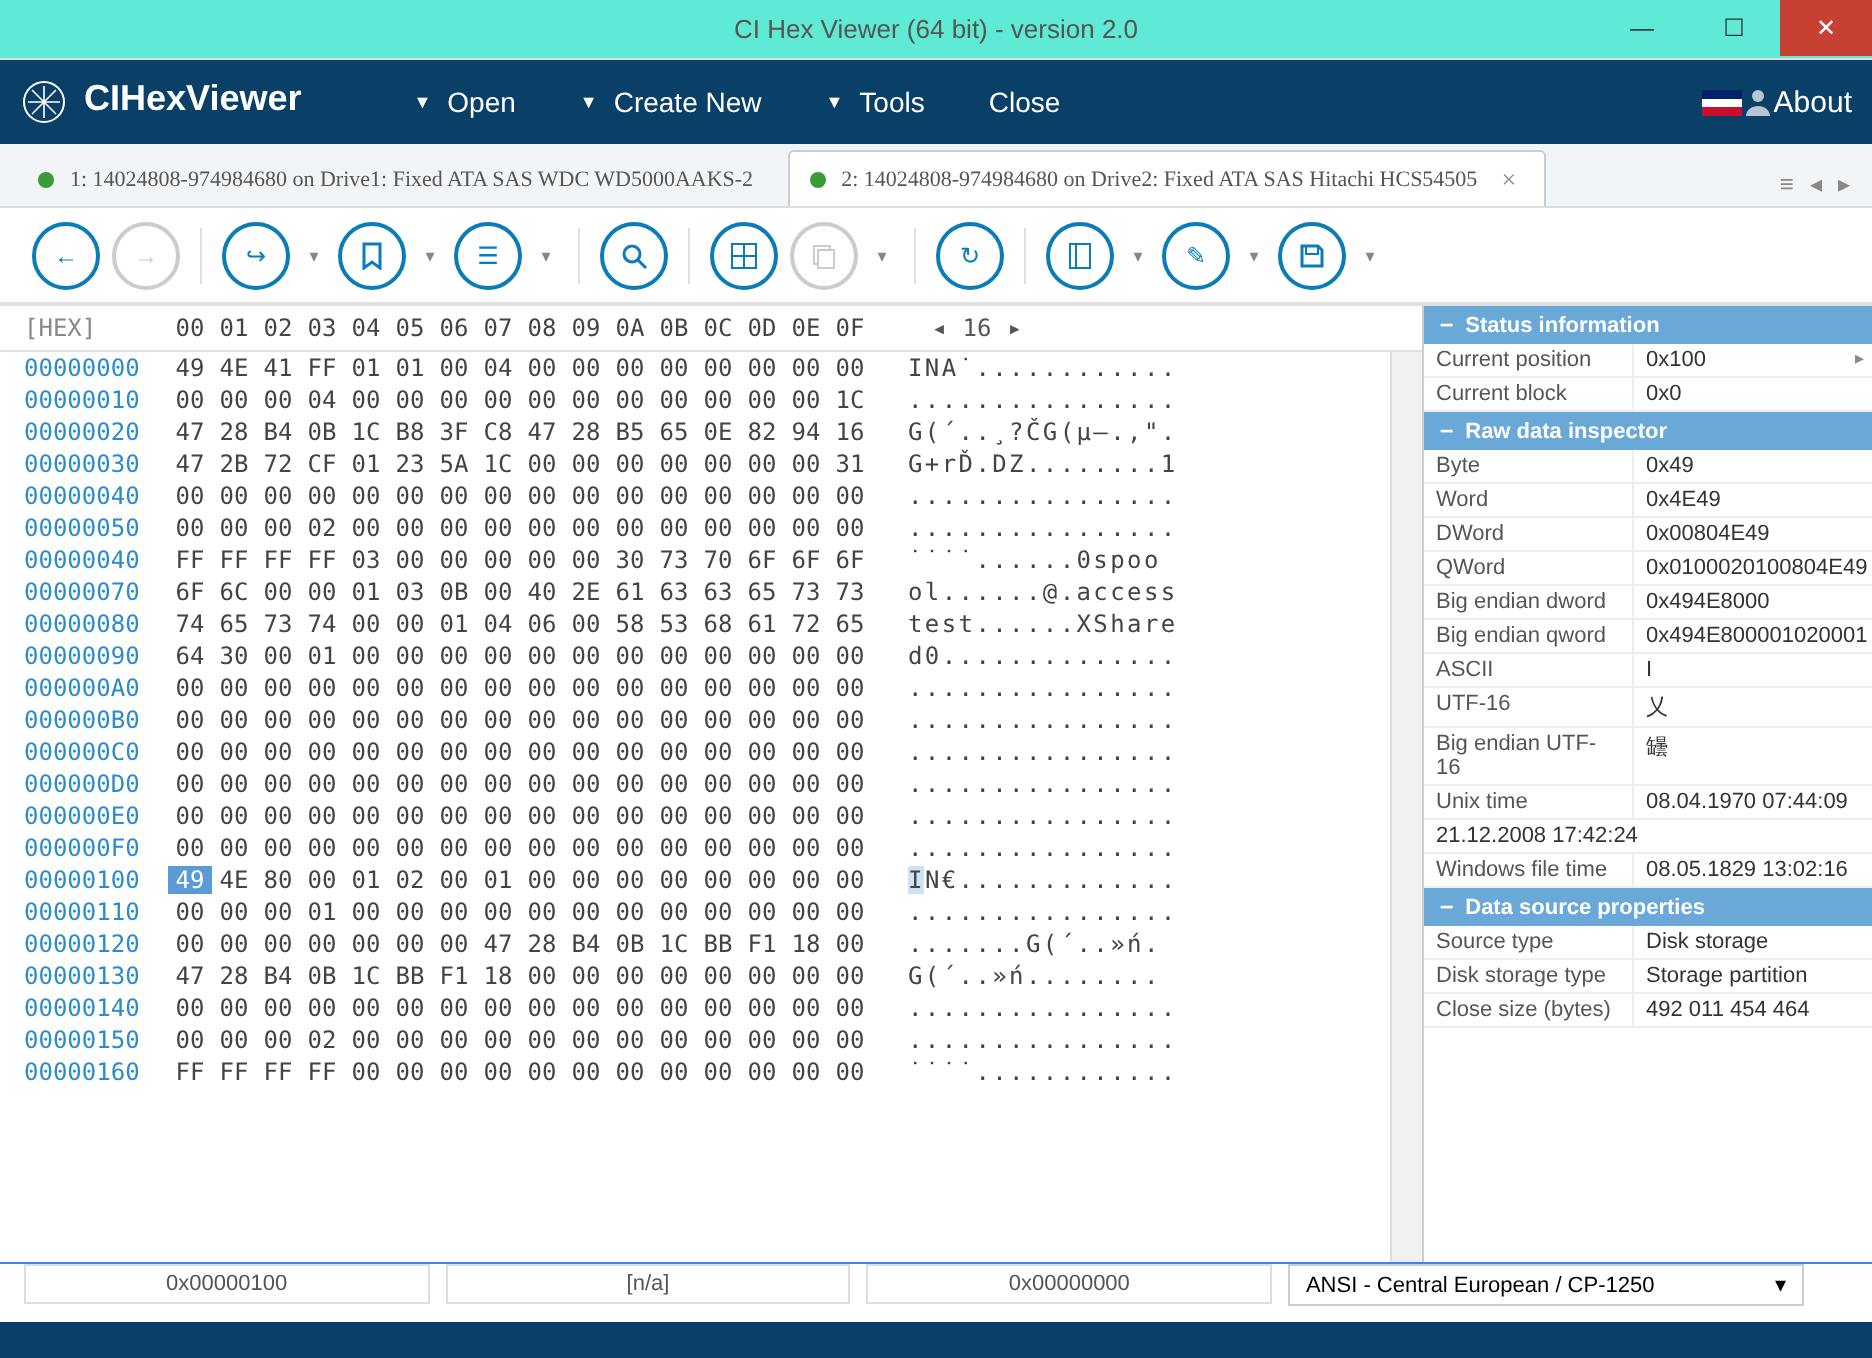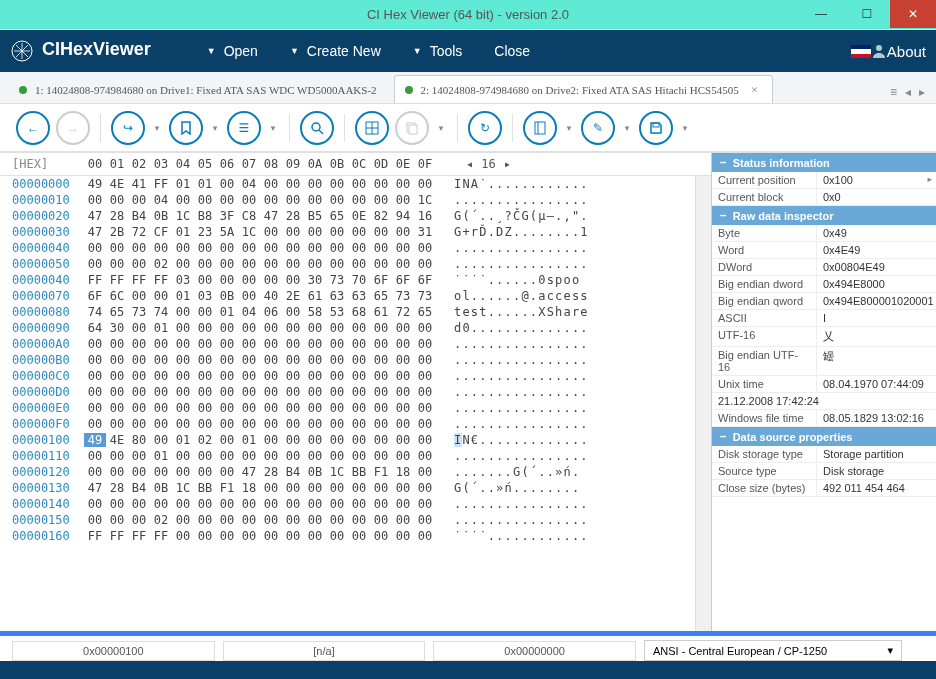--- a/index.html
+++ b/index.html
@@ -47,21 +47,21 @@
 .bytecols span.hl { background: #5b9bd5; color: #fff; }
 .asciicol { margin-left: 18px; color: #444; white-space: pre; letter-spacing: 1.2px; }
 .asciicol .hl { background: #cde3f5; }
 .inspector { width: 225px; border-left: 1px solid #ccc; overflow-y: auto; font-size: 11px; background: #fff; }
 .insp-section { background: #6aa8d8; color: #fff; padding: 3px 8px; font-weight: bold; display: flex; align-items: center; gap: 6px; }
 .insp-section .collapse { font-family: monospace; }
 .insp-row { display: flex; border-bottom: 1px solid #eee; }
 .insp-row .k { width: 105px; padding: 2px 6px; color: #555; border-right: 1px solid #eee; }
 .insp-row .v { flex: 1; padding: 2px 6px; color: #333; white-space: nowrap; overflow: hidden; }
 .insp-row .arrow { padding: 2px 4px; color: #888; font-size: 9px; }
-.statusbar { height: 30px; border-top: 5px solid #3b82f6; display: flex; align-items: flex-end; padding: 0 12px; gap: 8px; background: #fff; }
+.statusbar { height: 30px; border-top: 1px solid #3b82f6; display: flex; align-items: flex-start; padding: 0 12px; gap: 8px; background: #fff; }
 .status-field { flex: 1; border: 1px solid #ddd; padding: 3px 8px; text-align: center; font-size: 11px; color: #555; background: #fff; }
 .status-select { flex: 1.3; border: 1px solid #ccc; padding: 3px 8px; font-size: 11px; display: flex; justify-content: space-between; align-items: center; }
 .bottombar { height: 18px; background: #0a4068; }
 .scrollbar-v { width: 16px; background: #f0f0f0; border-left: 1px solid #ddd; }
 .hex-wrap { display: flex; flex: 1; overflow: hidden; }
 </style>
 </head>
 <body>
 
 <div class="titlebar">
@@ -748,20 +748,24 @@
         </div>
         <div class="insp-row">
           <div class="k">Word</div>
           <div class="v">0x4E49</div>
         </div>
         <div class="insp-row">
           <div class="k">DWord</div>
           <div class="v">0x00804E49</div>
         </div>
         <div class="insp-row">
+          <div class="k">QWord</div>
+          <div class="v">0x0100020100804E49</div>
+        </div>
+        <div class="insp-row">
           <div class="k">Big endian dword</div>
           <div class="v">0x494E8000</div>
         </div>
         <div class="insp-row">
           <div class="k">Big endian qword</div>
           <div class="v">0x494E800001020001</div>
         </div>
         <div class="insp-row">
           <div class="k">ASCII</div>
           <div class="v">I</div>
@@ -785,26 +789,26 @@
           <div class="k">Windows file time</div>
           <div class="v">08.05.1829 13:02:16</div>
         </div>
       </div>
     <div class="insp-section">
         <span class="collapse">−</span>
         <span>Data source properties</span>
       </div>
     <div id="insp-source">
         <div class="insp-row">
+          <div class="k">Source type</div>
+          <div class="v">Disk storage</div>
+        </div>
+        <div class="insp-row">
           <div class="k">Disk storage type</div>
           <div class="v">Storage partition</div>
-        </div>
-        <div class="insp-row">
-          <div class="k">Source type</div>
-          <div class="v">Disk storage</div>
         </div>
         <div class="insp-row">
           <div class="k">Close size (bytes)</div>
           <div class="v">492 011 454 464</div>
         </div>
       </div>
   </div>
 </div>
 
 <div class="statusbar">

